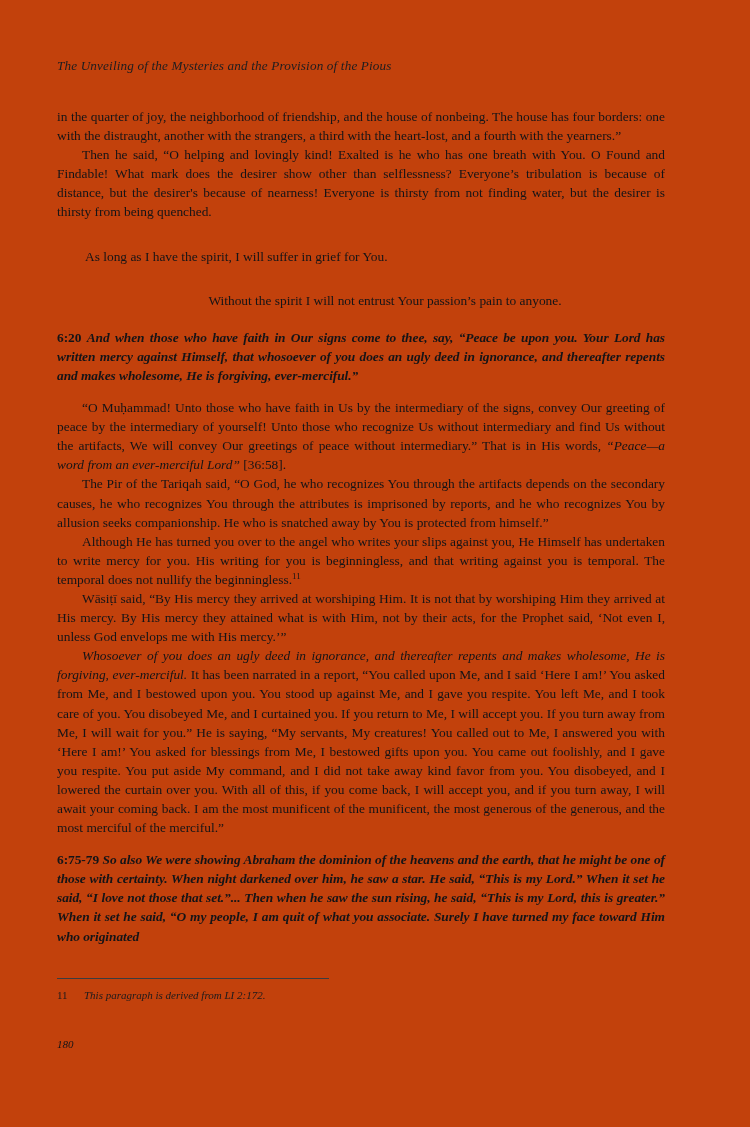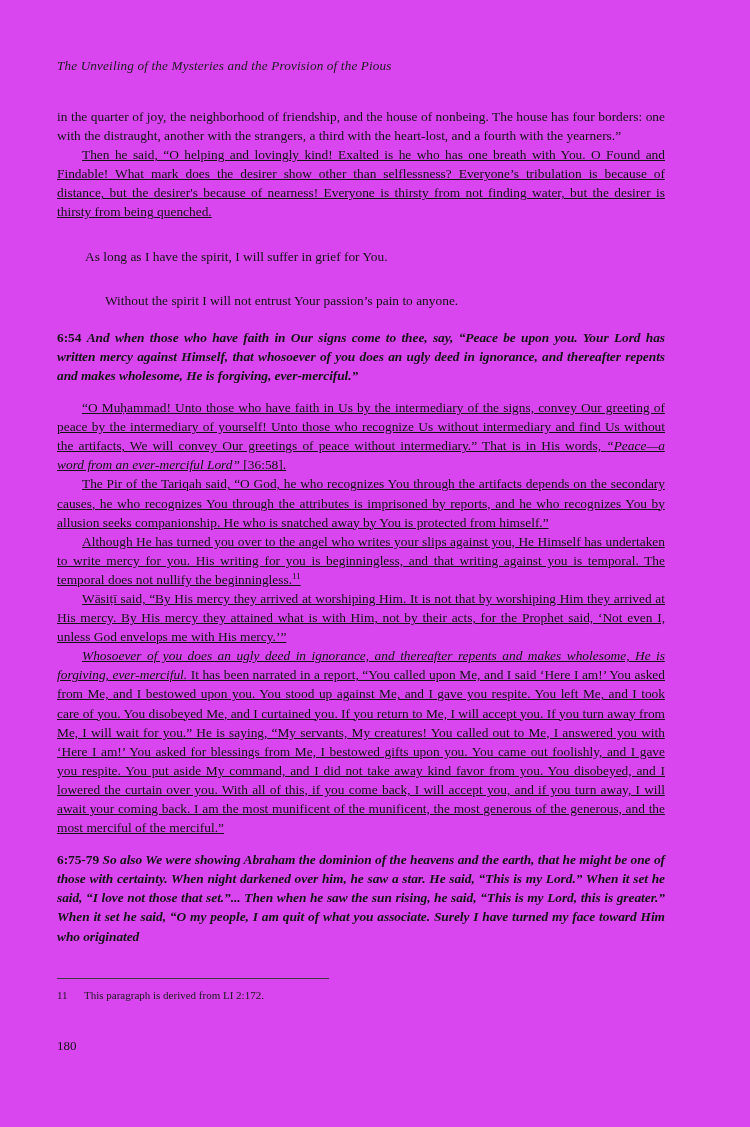--- a/index.html
+++ b/index.html
@@ -4,21 +4,21 @@
 <style>
   html, body {
     margin: 0;
     padding: 0;
     background: #ffffff;
   }
   .page {
     position: relative;
     width: 750px;
     height: 1127px;
-    background: #d946ef;
+    background: #c2410c;
     margin: 0 auto;
     box-sizing: border-box;
     font-family: "Liberation Serif", "DejaVu Serif", serif;
     color: #19191c;
     overflow: hidden;
   }
   .content {
     position: absolute;
     left: 57px;
     top: 58px;
@@ -37,21 +37,20 @@
     font-size: 13.4px;
     line-height: 19.1px;
     text-align: justify;
     text-justify: inter-word;
     color: #141417;
     -webkit-hyphens: none;
     hyphens: none;
   }
   p.indent {
     text-indent: 25px;
-    text-decoration: underline;
   }
   p.noindent {
     text-indent: 0;
   }
   .verse-block {
     margin: 13px 0 13px 0;
   }
   .verse-block p {
     font-style: italic;
     font-weight: bold;
@@ -66,21 +65,21 @@
     margin: 16px 0 17px 0;
   }
   .poem .line {
     font-size: 13.4px;
     line-height: 19.6px;
     text-align: left;
     color: #141417;
     margin-top: 25px;
   }
   .poem .line1 { padding-left: 28px; }
-  .poem .line2 { padding-left: 48px; }
+  .poem .line2 { padding-left: 48px; text-align: center; }
   .it { font-style: italic; }
   sup.fn {
     font-size: 9px;
     vertical-align: super;
     line-height: 0;
   }
   .footnote-area {
     position: absolute;
     left: 57px;
     top: 978px;
@@ -95,27 +94,28 @@
   .fn-item {
     font-size: 11px;
     line-height: 15px;
     color: #1a1a1d;
     display: flex;
   }
   .fn-num {
     width: 27px;
     flex: 0 0 27px;
   }
-  .fn-text { flex: 1; }
+  .fn-text { flex: 1; font-style: italic; }
   .page-number {
     position: absolute;
     left: 57px;
     top: 1038px;
-    font-size: 13px;
+    font-size: 11px;
     color: #141417;
+    font-style: italic;
   }
 </style>
 </head>
 <body>
 
 <div class="page">
 
   <div class="content">
 
     <div class="running-head">The Unveiling of the Mysteries and the Provision of the Pious</div>
@@ -124,21 +124,21 @@
 
     <p class="indent">Then he said, “O helping and lovingly kind! Exalted is he who has one breath with You. O Found and Findable! What mark does the desirer show other than selflessness? Everyone’s tribulation is because of distance, but the desirer's because of nearness! Everyone is thirsty from not finding water, but the desirer is thirsty from being quenched.</p>
 
 
     <div class="poem">
       <div class="line line1">As long as I have the spirit, I will suffer in grief for You.</div>
       <div class="line line2">Without the spirit I will not entrust Your passion’s pain to anyone.</div>
     </div>
 
     <div class="verse-block">
-      <p><span class="verse-num">6:54 </span><span>And when those who have faith in Our signs come to thee, say, “Peace be upon you. Your Lord has written mercy against Himself, that whosoever of you does an ugly deed in ignorance, and thereafter repents and makes wholesome, He is forgiving, ever-merciful.”</span></p>
+      <p><span class="verse-num">6:20 </span><span>And when those who have faith in Our signs come to thee, say, “Peace be upon you. Your Lord has written mercy against Himself, that whosoever of you does an ugly deed in ignorance, and thereafter repents and makes wholesome, He is forgiving, ever-merciful.”</span></p>
     </div>
 
 
     <p class="indent"><span>“O Muḥammad! Unto those who have faith in Us by the intermediary of the signs, convey Our greeting of peace by the intermediary of yourself! Unto those who recognize Us without intermediary and find Us without the artifacts, We will convey Our greetings of peace without intermediary.” That is in His words, </span><span class="it">“Peace—a word from an ever-merciful Lord”</span><span> [36:58].</span></p>
 
     <p class="indent">The Pir of the Tariqah said, “O God, he who recognizes You through the artifacts depends on the secondary causes, he who recognizes You through the attributes is imprisoned by reports, and he who recognizes You by allusion seeks companionship. He who is snatched away by You is protected from himself.”</p>
 
     <p class="indent"><span>Although He has turned you over to the angel who writes your slips against you, He Himself has undertaken to write mercy for you. His writing for you is beginningless, and that writing against you is temporal. The temporal does not nullify the beginningless.</span><sup class="fn">11</sup></p>
 
     <p class="indent">Wāsiṭī said, “By His mercy they arrived at worshiping Him. It is not that by worshiping Him they arrived at His mercy. By His mercy they attained what is with Him, not by their acts, for the Prophet said, ‘Not even I, unless God envelops me with His mercy.’”</p>

